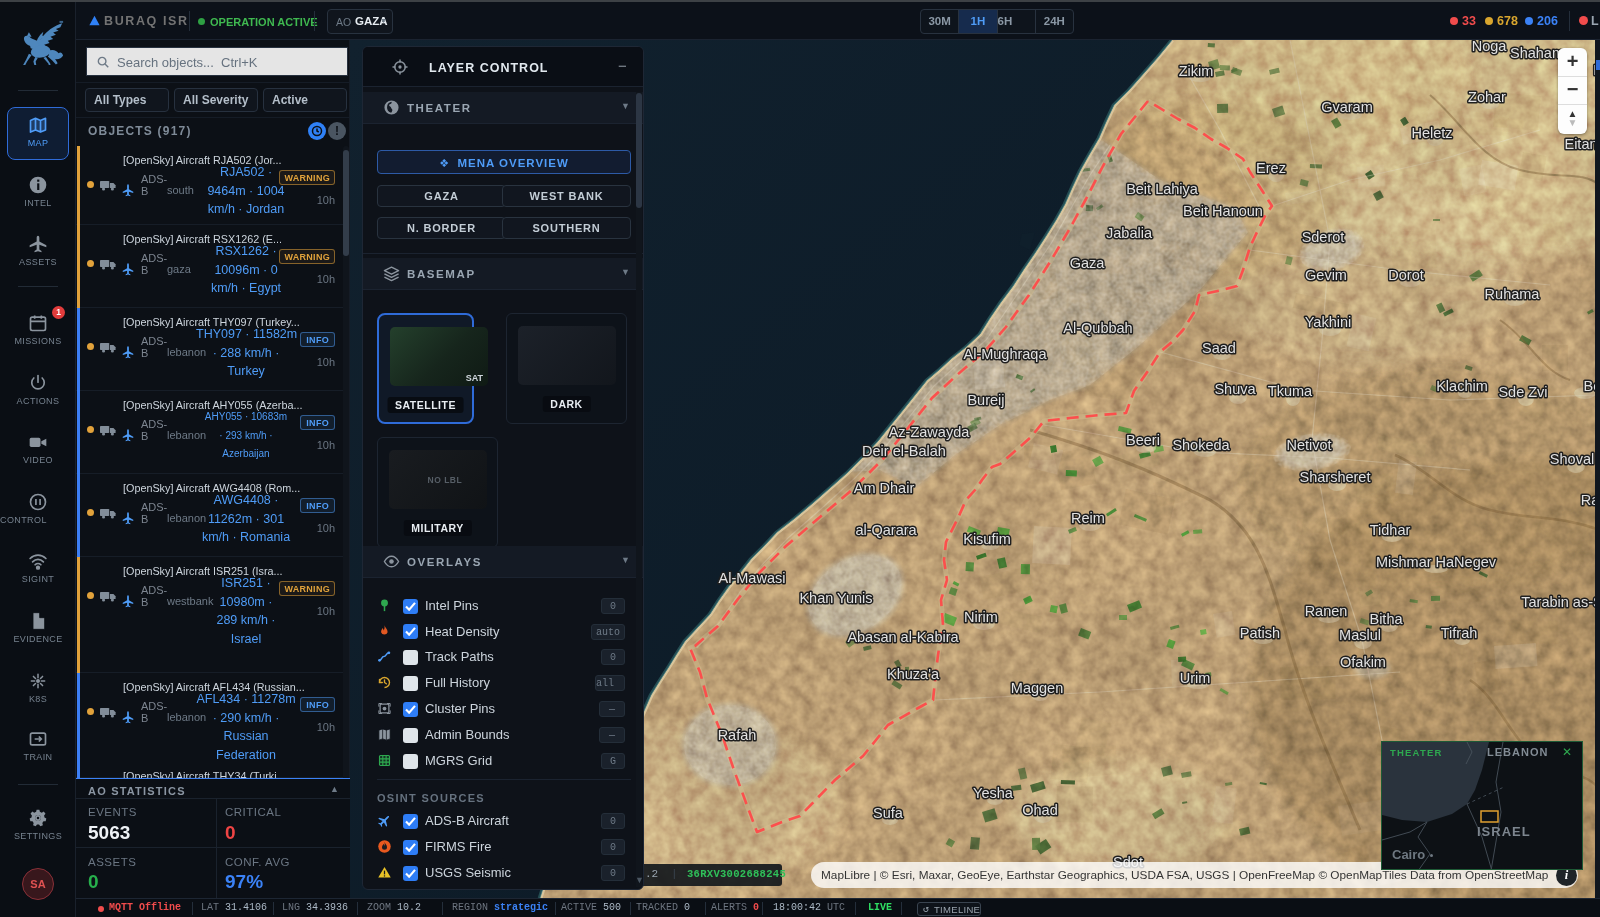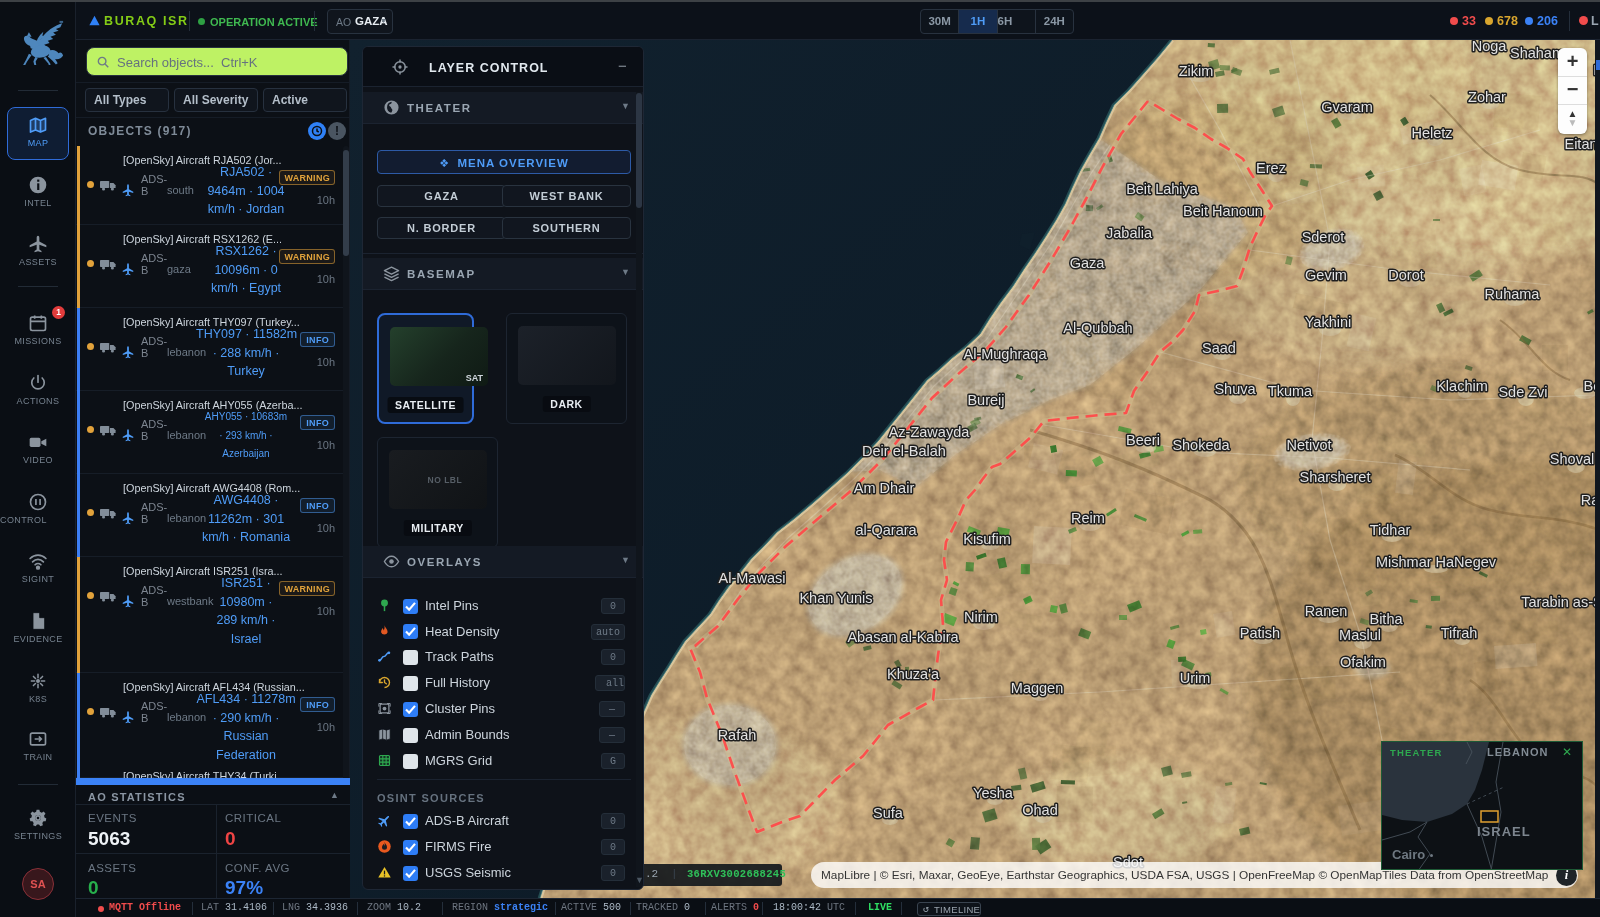--- a/index.html
+++ b/index.html
@@ -88,21 +88,21 @@
         <path d="M12 8.5 A3.5 3.5 0 1 0 12 15.5 A3.5 3.5 0 1 0 12 8.5 M12 10.5 A1.5 1.5 0 1 1 12 13.5 A1.5 1.5 0 1 1 12 10.5" fill-rule="evenodd"></path>
         <path d="M10.3 2 H13.7 L14.2 4.6 L16.5 5.6 L18.9 4.2 L21 6.9 L19.3 8.9 L19.8 11.3 L22 12.6 L21.2 15.9 L18.6 16 L17.2 18 L17.9 20.6 L14.8 22 L13.2 19.9 L10.8 19.9 L9.2 22 L6.1 20.6 L6.8 18 L5.4 16 L2.8 15.9 L2 12.6 L4.2 11.3 L4.7 8.9 L3 6.9 L5.1 4.2 L7.5 5.6 L9.8 4.6 Z M12 8.5 A3.5 3.5 0 1 0 12 15.5 A3.5 3.5 0 1 0 12 8.5" fill-rule="evenodd"></path>
       </svg></div>
     <div class="abs" style="left:0;top:829px;width:76px;text-align:center;font-size:9px;letter-spacing:.4px;color:#76828f">SETTINGS</div>
     <div class="abs" style="left:22px;top:866px;width:32px;height:32px;border-radius:50%;background:#38171c;border:1px solid #8a3038;color:#e05252;font-size:11px;font-weight:700;text-align:center;line-height:31px">SA</div>
   </div>
 <div class="abs" style="left:76px;top:2px;width:1524px;height:38px;background:#0c1119;border-bottom:1px solid #1b2330">
     <svg class="abs" style="left:13px;top:13px" width="11" height="11" viewBox="0 0 14 14">
       <polygon points="7,1 13.5,13 0.5,13" fill="#2f81f7"></polygon>
     </svg>
-    <div class="abs" style="left:28px;top:12px;font-size:12.5px;font-weight:700;letter-spacing:1.6px;color:#84cc16">BURAQ ISR</div>
+    <div class="abs" style="left:28px;top:12px;font-size:12.5px;font-weight:700;letter-spacing:1.6px;color:#737373">BURAQ ISR</div>
     <div class="abs" style="left:113px;top:9px;width:1px;height:20px;background:#242e3b"></div>
     <div class="abs" style="left:122px;top:16px;width:7px;height:7px;border-radius:50%;background:#2ea043"></div>
     <div class="abs" style="left:134px;top:13.5px;font-size:11px;font-weight:700;letter-spacing:0px;color:#3fb950">OPERATION ACTIVE</div>
     <div class="abs" style="left:238px;top:9px;width:1px;height:20px;background:#242e3b"></div>
     <div class="abs" style="left:251px;top:7px;width:66px;height:25px;background:#10151d;border:1px solid #28323f;border-radius:4px">
       <span style="position:absolute;left:8px;top:6px;font-size:10.5px;color:#6e7a87">AO</span>
       <span style="position:absolute;left:27px;top:5px;font-size:11.5px;font-weight:700;color:#e8edf2">GAZA</span>
       <span style="position:absolute;right:5px;top:7px;font-size:7px;color:#6e7a87">▼</span>
     </div>
     <div class="abs" style="left:844px;top:7px;width:154px;height:25px;border:1px solid #28323f;border-radius:4px;background:#0e141c;display:flex">
@@ -514,21 +514,21 @@
 <rect x="99" y="69" width="17" height="11" fill="none" stroke="#e0a030" stroke-width="1.5"></rect>
 </svg>
     <div class="abs" style="left:8px;top:5px;font-size:9.5px;font-weight:700;letter-spacing:1.2px;color:#2ea84f">THEATER</div>
     <div class="abs" style="left:105px;top:4px;font-size:11px;font-weight:700;letter-spacing:1px;color:#828c95">LEBANON</div>
     <div class="abs" style="left:95px;top:82px;font-size:13px;font-weight:700;letter-spacing:1px;color:#7d868f">ISRAEL</div>
     <div class="abs" style="left:10px;top:105px;font-size:13px;font-weight:700;color:#6e7881">Cairo</div>
     <div class="abs" style="left:48px;top:112px;width:3px;height:3px;background:#6e7881;border-radius:50%"></div>
     <div class="abs" style="left:180px;top:3px;font-size:12px;color:#2ea84f">✕</div>
   </div>
 <div class="abs" style="left:76px;top:40px;width:274px;height:858px;background:#0c1016;border-right:1px solid #151c26">
-    <div class="abs" style="left:10px;top:7px;width:262px;height:29px;background:#bef264;border:1px solid #27313f;border-radius:8px">
+    <div class="abs" style="left:10px;top:7px;width:262px;height:29px;background:#e5e5e5;border:1px solid #27313f;border-radius:0">
       <svg class="abs" style="left:9px;top:7px" width="14" height="14" viewBox="0 0 24 24" fill="none" stroke="#6e7a87" stroke-width="2.4">
         <circle cx="10.5" cy="10.5" r="6.5"></circle>
         <path d="M15.5 15.5 L21 21"></path>
       </svg>
       <div class="abs" style="left:30px;top:7px;font-size:13px;color:#66727f">Search objects...&nbsp; Ctrl+K</div>
     </div>
     <div class="abs" style="left:0;top:42px;width:274px;height:1px;background:#151c26"></div>
     <div class="abs" style="left:9px;top:48px;width:84px;height:24px;background:#10151d;border:1px solid #27313f;border-radius:4px;font-size:12px;font-weight:700;color:#b4bfca;line-height:22px;padding-left:8px">All Types</div>
     <div class="abs" style="left:98px;top:48px;width:84px;height:24px;background:#10151d;border:1px solid #27313f;border-radius:4px;font-size:12px;font-weight:700;color:#b4bfca;line-height:22px;padding-left:8px">All Severity</div>
     <div class="abs" style="left:187px;top:48px;width:84px;height:24px;background:#10151d;border:1px solid #27313f;border-radius:4px;font-size:12px;font-weight:700;color:#b4bfca;line-height:22px;padding-left:8px">Active</div>
@@ -670,21 +670,21 @@
         </svg></div>
       <div class="abs" style="left:65px;top:28px;font-size:11px;color:#7d8590;line-height:11.5px">ADS-<br>B</div>
       <div class="abs" style="left:91px;top:38px;font-size:11px;color:#6e7a87">lebanon</div>
       <div class="abs" style="left:120px;top:17px;width:100px;text-align:center;font-size:12.5px;line-height:18.5px;color:#4f9cf7;white-space:nowrap">AFL434 · 11278m<br>· 290 km/h ·<br>Russian<br>Federation</div>
       <div class="abs" style="right:15px;top:24px;border:1px solid rgba(79,156,247,.5);background:rgba(79,156,247,.1);border-radius:3px;font-size:9px;font-weight:700;letter-spacing:.3px;color:#4f9cf7;padding:1.5px 5px">INFO</div>
       <div class="abs" style="right:15px;top:48px;font-size:11px;color:#6b7683">10h</div>
     </div>
     <div class="abs" style="left:47px;top:730px;font-size:10.8px;color:#cdd5dd;white-space:nowrap;overflow:hidden;width:210px">[OpenSky] Aircraft THY34 (Turki...</div>
     <div class="abs" style="left:267px;top:106px;width:6px;height:640px;background:#10151c;border-radius:3px"></div>
     <div class="abs" style="left:267px;top:110px;width:6px;height:106px;background:#333d4a;border-radius:3px"></div>
-    <div class="abs" style="left:0;top:738px;width:274px;height:120px;background:#0b0f15;border-top:7px solid #3b82f6">
+    <div class="abs" style="left:0;top:738px;width:274px;height:120px;background:#0b0f15;border-top:1px solid #3b82f6">
       <div class="abs" style="left:12px;top:6px;font-size:11px;font-weight:700;letter-spacing:1.2px;color:#8b96a3">AO STATISTICS</div>
       <div class="abs" style="left:254px;top:5px;font-size:9px;color:#6e7a87">▲</div>
       <div class="abs" style="left:0;top:19px;width:274px;height:1px;background:#1a222d"></div>
       <div class="abs" style="left:140px;top:19px;width:1px;height:101px;background:#1a222d"></div>
       <div class="abs" style="left:0;top:68px;width:274px;height:1px;background:#1a222d"></div>
       <div class="abs" style="left:12px;top:27px;font-size:11.5px;color:#6b7683;letter-spacing:.5px">EVENTS</div>
       <div class="abs" style="left:12px;top:43px;font-size:19px;font-weight:700;color:#eef2f6">5063</div>
       <div class="abs" style="left:149px;top:27px;font-size:11.5px;color:#6b7683;letter-spacing:.5px">CRITICAL</div>
       <div class="abs" style="left:149px;top:43px;font-size:19px;font-weight:700;color:#ef4444">0</div>
       <div class="abs" style="left:12px;top:77px;font-size:11.5px;color:#6b7683;letter-spacing:.5px">ASSETS</div>
@@ -793,21 +793,21 @@
     <div class="abs mono" style="left:238px;top:602px;width:24px;height:16px;background:#1a212b;border:1px solid #242e39;border-radius:3px;font-size:10px;color:#6e7a87;text-align:center;line-height:15px">0</div>
     <div class="abs" style="left:14px;top:628px;width:16px;height:16px"><svg width="15" height="15" viewBox="0 0 24 24" fill="none" stroke="#d9a62e" stroke-width="2.2">
         <path d="M4 12 A8 8 0 1 1 12 20"></path>
         <path d="M4 7 L4 12 L8.5 12" stroke-linecap="round"></path>
         <path d="M12 8 V12 L15 14" stroke-linecap="round"></path>
       </svg></div>
     <div class="abs" style="left:40px;top:628.5px;width:15px;height:15px">
       <div style="position:absolute;left:0;top:0;width:15px;height:15px;background:#dfe5ea;border-radius:3px"></div>
     </div>
     <div class="abs" style="left:62px;top:628px;font-size:13px;color:#ccd4dc">Full History</div>
-    <div class="abs mono" style="left:232px;top:628px;width:30px;height:16px;background:#1a212b;border:1px solid #242e39;border-radius:3px;font-size:10px;color:#6e7a87;text-align:right;line-height:15px">all</div>
+    <div class="abs mono" style="left:232px;top:628px;width:30px;height:16px;background:#1a212b;border:1px solid #242e39;border-radius:3px;font-size:10px;color:#6e7a87;text-align:left;line-height:15px">all</div>
     <div class="abs" style="left:14px;top:654px;width:16px;height:16px"><svg width="15" height="15" viewBox="0 0 24 24" fill="none" stroke="#8b949e" stroke-width="2">
         <rect x="5" y="5" width="14" height="14" rx="2"></rect>
         <circle cx="12" cy="12" r="3" fill="#8b949e" stroke="none"></circle>
         <path d="M3 9 V4 H8 M16 4 H21 V9 M21 15 V20 H16 M8 20 H3 V15" stroke-width="1.6"></path>
       </svg></div>
     <div class="abs" style="left:40px;top:654.5px;width:15px;height:15px">
       <div style="position:absolute;left:0;top:0;width:15px;height:15px;background:#2e7df6;border-radius:3px">
         <svg style="position:absolute;left:2px;top:3px" width="11" height="9" viewBox="0 0 12 10">
           <path d="M1 5 L4.5 8.5 L11 1" fill="none" stroke="#fff" stroke-width="2.4"></path>
         </svg>

